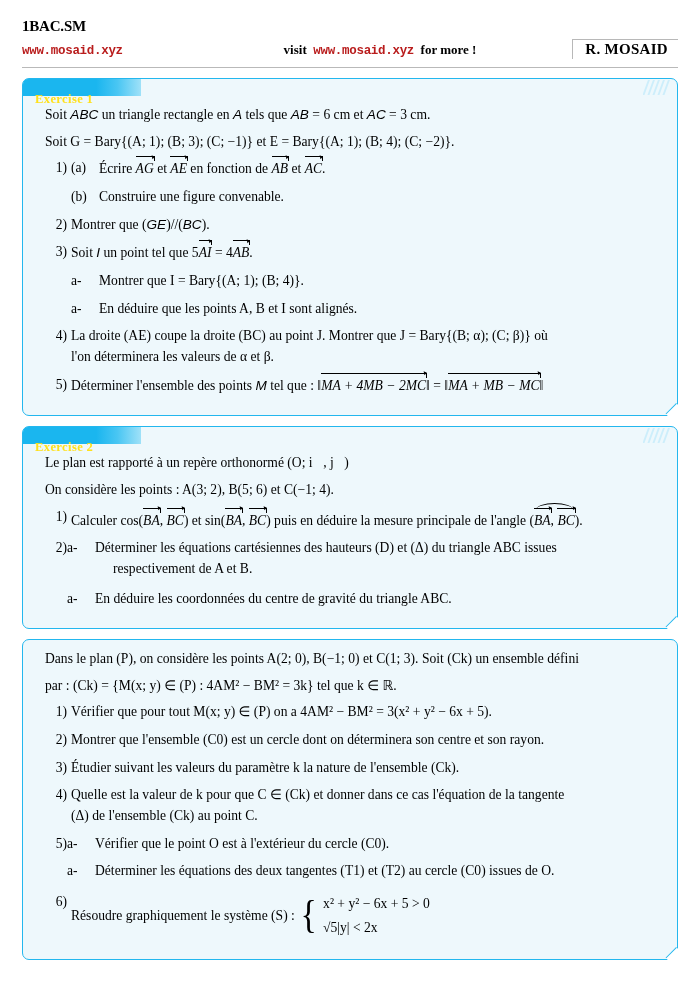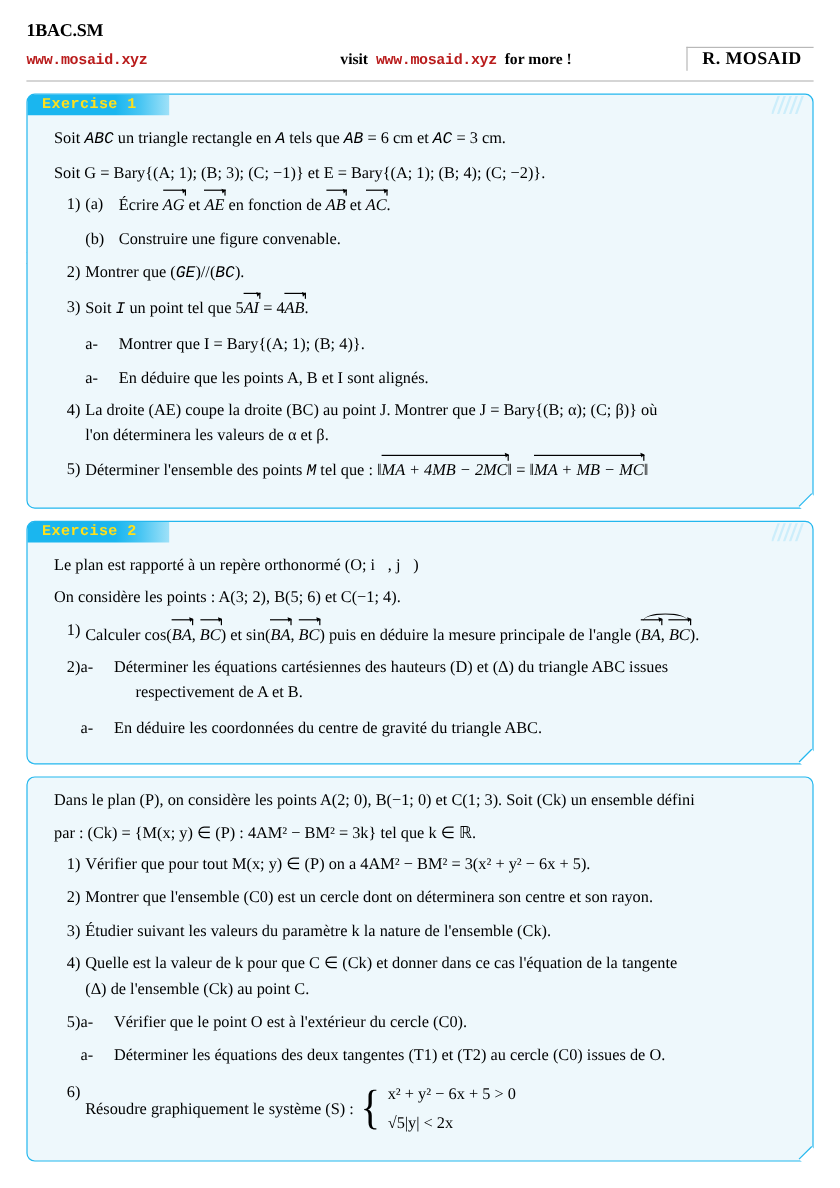--- a/index.html
+++ b/index.html
@@ -117,31 +117,30 @@
     transform: rotate(-45deg);
     transform-origin: center;
     margin: 0 -5px -5px 0;
   }
   .ex-header {
     position: relative;
     display: inline-block;
     margin: 0;
     height: 17px;
     line-height: 17px;
-    padding: 0 0 0 12px;
+    padding: 12px 0 0 12px;
     background: linear-gradient(to right, #1ab6ef 0%, #1ab6ef 62%, #49c6f3 80%, #9fe1f8 100%);
     color: #ffe01a;
     font-weight: bold;
     font-size: 12.5px;
     letter-spacing: 0.4px;
     border-top-left-radius: 5px;
     min-width: 118px;
     box-sizing: border-box;
     vertical-align: top;
-    font-family: Liberation Mono, monospace;
   }
   .ex-header-wrap {
     display: block;
     line-height: 0;
     font-size: 0;
   }
   .ex-stripes {
     position: absolute;
     right: 4px;
     top: 1px;
@@ -201,21 +200,21 @@
   .item.mid {
     padding-left: 50px;
   }
   .item.mid > .num {
     left: 22px;
     width: 26px;
     text-align: left;
   }
 
   
-  .mi { font-family: Liberation Mono, monospace; font-style: italic; }
+  .mi { font-family: Liberation Sans, sans-serif; font-style: italic; }
   .vec {
     position: relative;
     display: inline-block;
     font-style: italic;
     padding-top: 1px;
   }
   .vec::after {
     content: "";
     position: absolute;
     left: 0;

